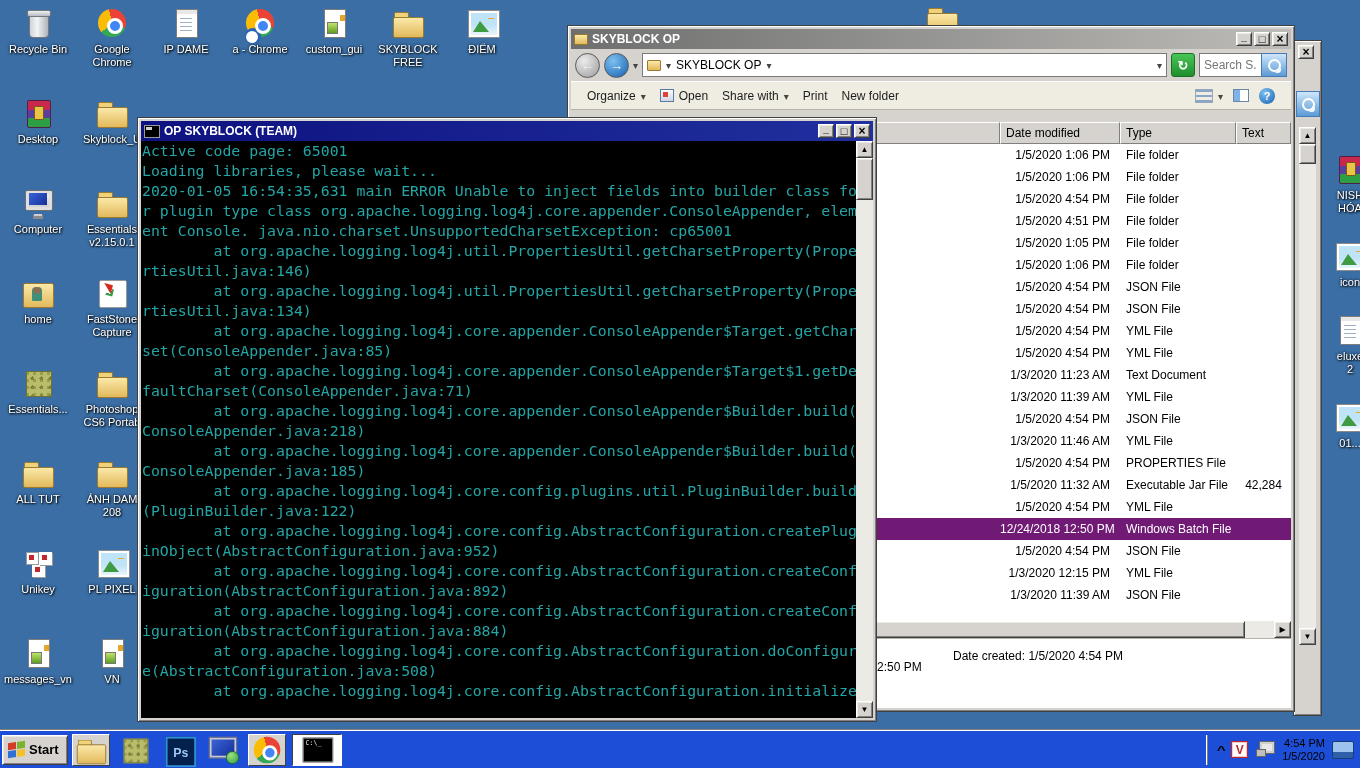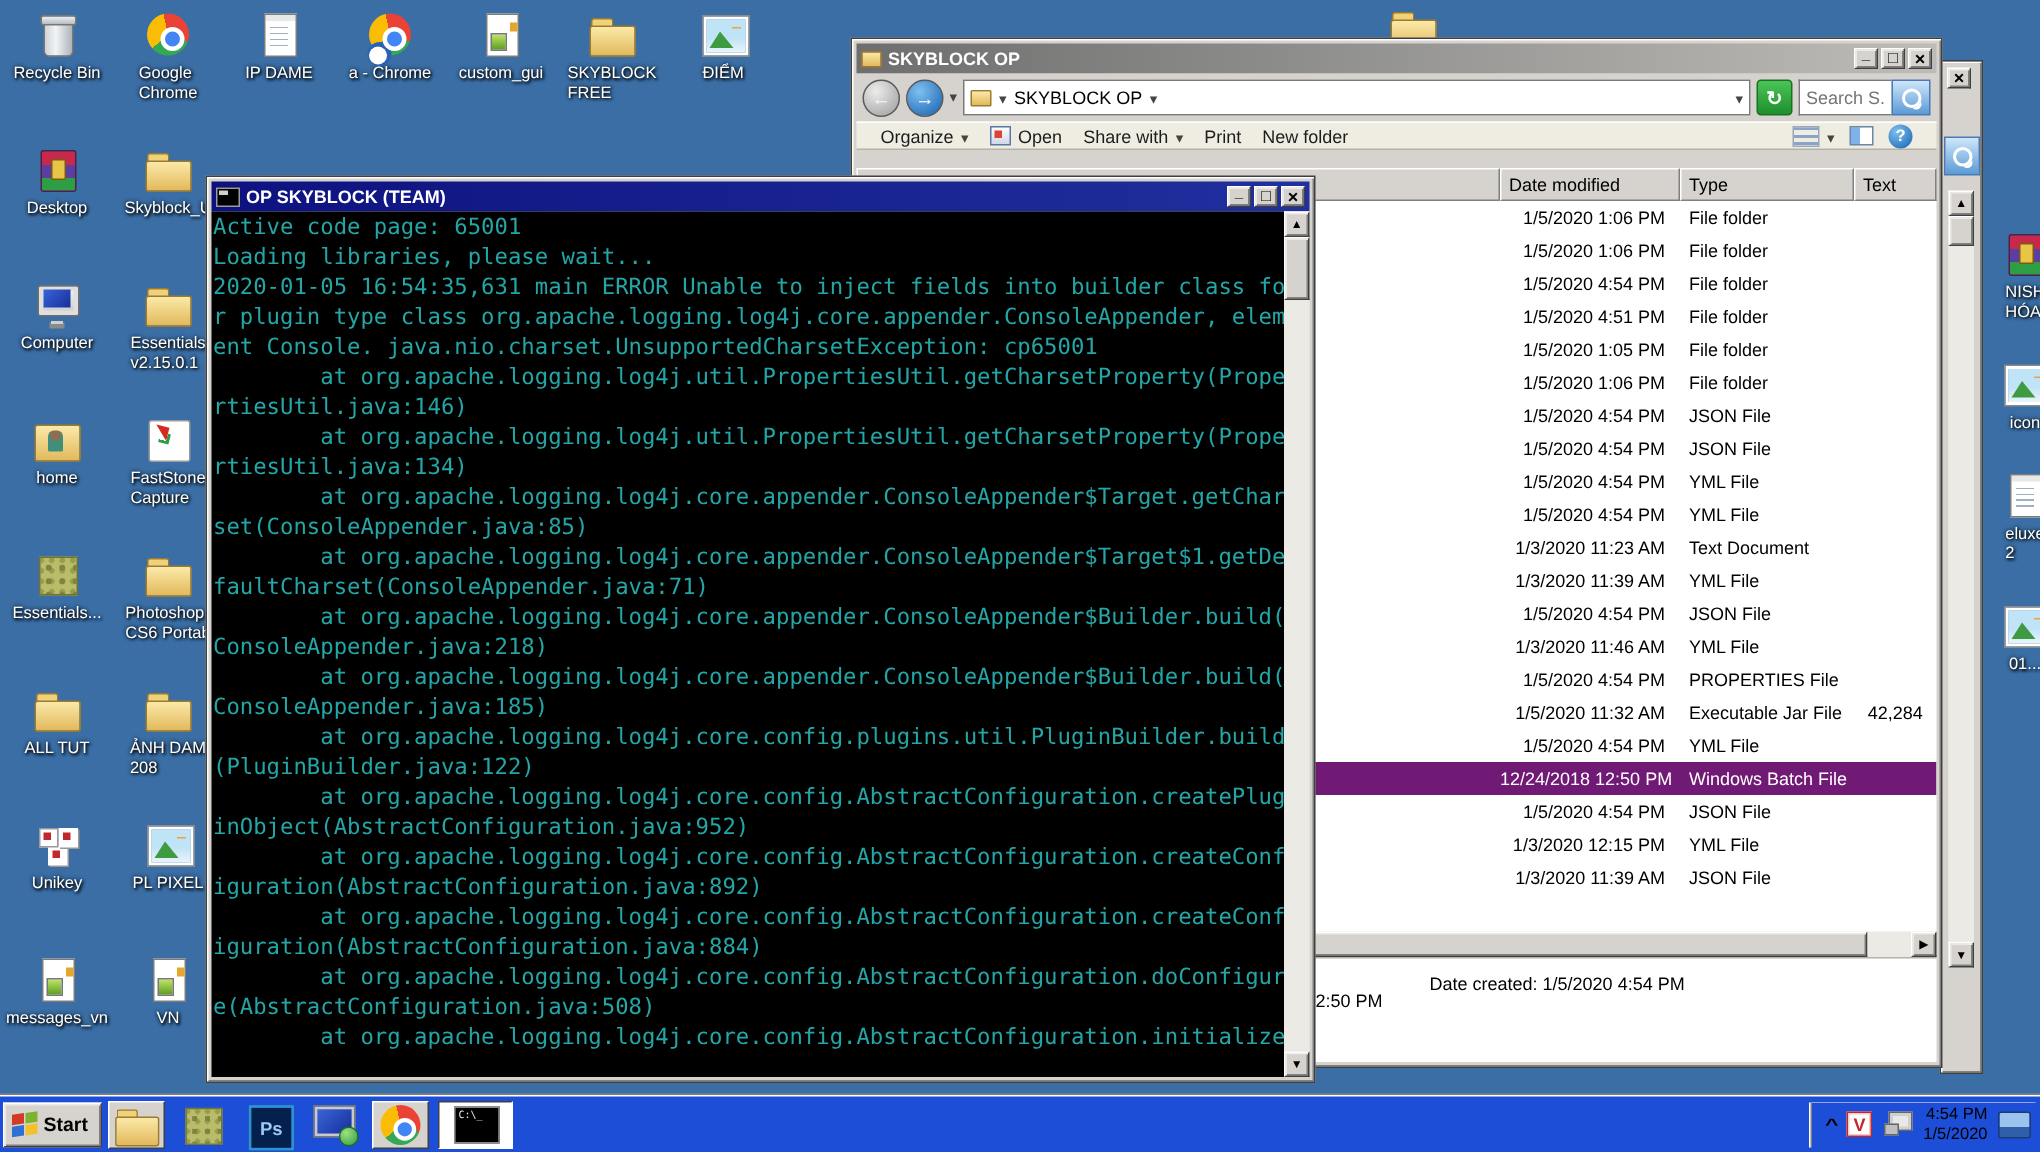--- a/index.html
+++ b/index.html
@@ -25,21 +25,21 @@
 
   
   .sb-btn{width:17px;height:17px;display:flex;align-items:center;justify-content:center;
     font-size:8px;color:#000;}
   .sb-up::before{content:"▲";} .sb-dn::before{content:"▼";}
   .sb-lf::before{content:"◀";} .sb-rt::before{content:"▶";}
   .sb-track{background:#ECEAE4;}
 
   
   .dicon{width:72px;display:flex;flex-direction:column;align-items:center;gap:3px;cursor:default;}
-  .dlabel{font-size:11px;color:#fff;text-align:left;line-height:13px;white-space:pre-line;
+  .dlabel{font-size:11px;color:#fff;text-align:center;line-height:13px;white-space:pre-line;
     text-shadow:1px 1px 2px #000,0 0 3px #000;max-width:78px;}
   .dico{width:36px;height:34px;position:relative;}
 
   .ic-folder::before{content:"";position:absolute;left:4px;top:6px;width:13px;height:7px;
     background:#EFD27A;border:1px solid #9A7B2F;border-bottom:none;border-radius:2px 2px 0 0;}
   .ic-folder::after{content:"";position:absolute;left:3px;top:11px;width:29px;height:19px;
     background:linear-gradient(#FBE9A8,#E2B95C);border:1px solid #9A7B2F;border-radius:2px;}
   .ic-folder-user::before{content:"";position:absolute;left:3px;top:7px;width:29px;height:23px;
     background:linear-gradient(#FBE9A8,#E2B95C);border:1px solid #9A7B2F;border-radius:2px;}
   .ic-folder-user::after{content:"";position:absolute;left:12px;top:11px;width:10px;height:14px;
@@ -120,21 +120,21 @@
     background:linear-gradient(#49C556,#1E8F2C);color:#fff;display:flex;align-items:center;
     justify-content:center;font-size:13px;flex:0 0 auto;}
   .refreshbtn::before{content:"↻";font-weight:bold;}
   .searchbox{width:88px;height:24px;display:flex;flex:0 0 auto;}
   .searchbox input{flex:1;min-width:0;border:1px solid #7a7a7a;border-right:none;font:12px "Liberation Sans",sans-serif;
     padding:0 4px;outline:none;}
   .magbtn{width:26px;height:24px;border:1px solid #4a7ab5;
     background:linear-gradient(#CFE6FB,#5B9BD5);display:flex;align-items:center;justify-content:center;}
   .magbtn::before{content:"";width:9px;height:9px;border:2px solid #fff;border-radius:50%;
     box-shadow:3px 4px 0 -3px #fff;}
-  .cmdbar{height:19px;background:#EFEDE2;border-top:1px solid #fff;border-bottom:1px solid #b5b2a8;
+  .cmdbar{height:29px;background:#EFEDE2;border-top:1px solid #fff;border-bottom:1px solid #b5b2a8;
     display:flex;align-items:center;gap:14px;padding:0 16px;font-size:12px;color:#1c1c1c;}
   .cmditem{display:flex;align-items:center;gap:5px;}
   .open-ico{width:14px;height:13px;background:linear-gradient(#fdfdfd,#cfd8e6);border:1px solid #5a79a5;
     position:relative;}
   .open-ico::before{content:"";position:absolute;left:2px;top:2px;width:5px;height:5px;background:#d43;}
   .cmdright{margin-left:auto;display:flex;align-items:center;gap:10px;}
   .views-ico{width:18px;height:14px;background:
      repeating-linear-gradient(#8aa4c8 0 2px,transparent 2px 5px);border:1px solid #98a8bd;}
   .preview-ico{width:16px;height:13px;background:linear-gradient(90deg,#7EB2E8 45%,#fff 45%);
     border:1px solid #6a87a8;}

